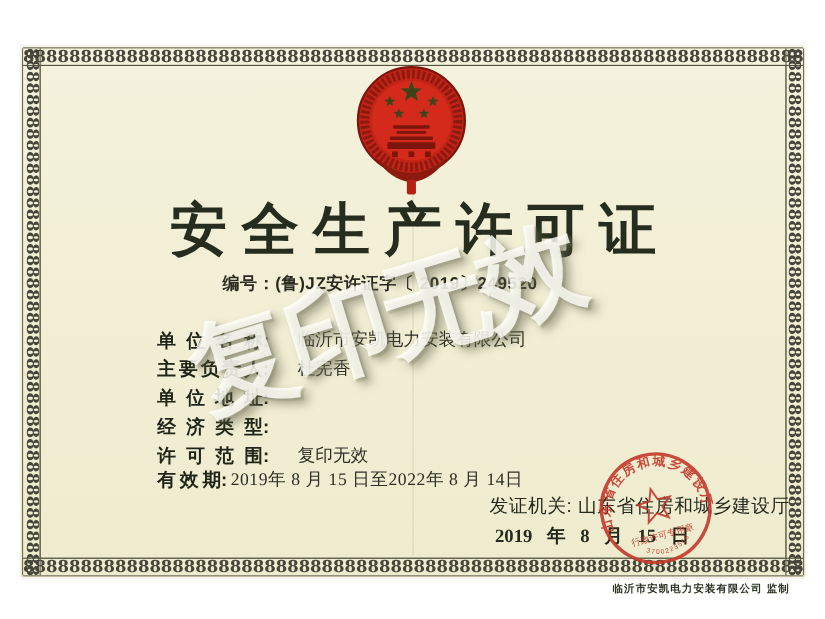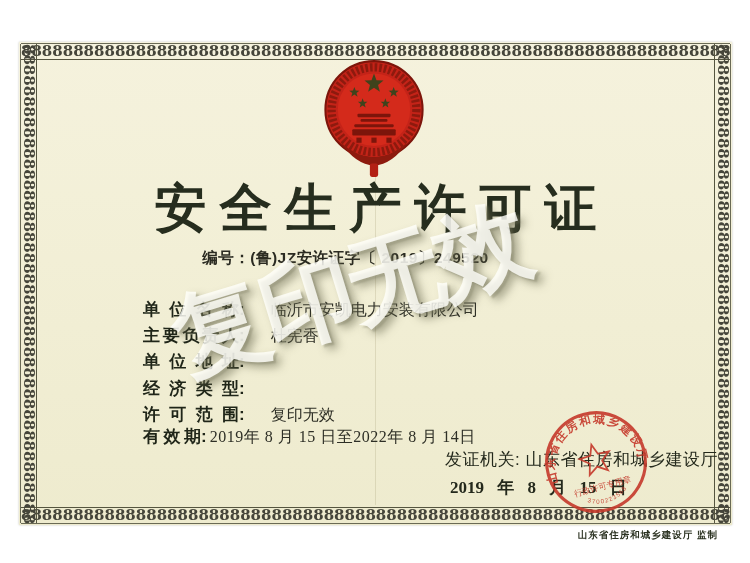--- a/index.html
+++ b/index.html
@@ -200,13 +200,13 @@
       <text font-size="5.5" fill="#c5392b" stroke="none" letter-spacing="1" font-family="Liberation Sans, sans-serif">
         <textPath href="#sealBtm" startOffset="18%">3700223568</textPath>
       </text>
     </g>
   </svg>
 
   <div class="watermark">复印无效</div>
 
 </div>
 
-<div class="footer-imprint">山东省住房和城乡建设厅 监制</div>
+<div class="footer-imprint">临沂市安凯电力安装有限公司 监制</div>
 
 </body></html>

